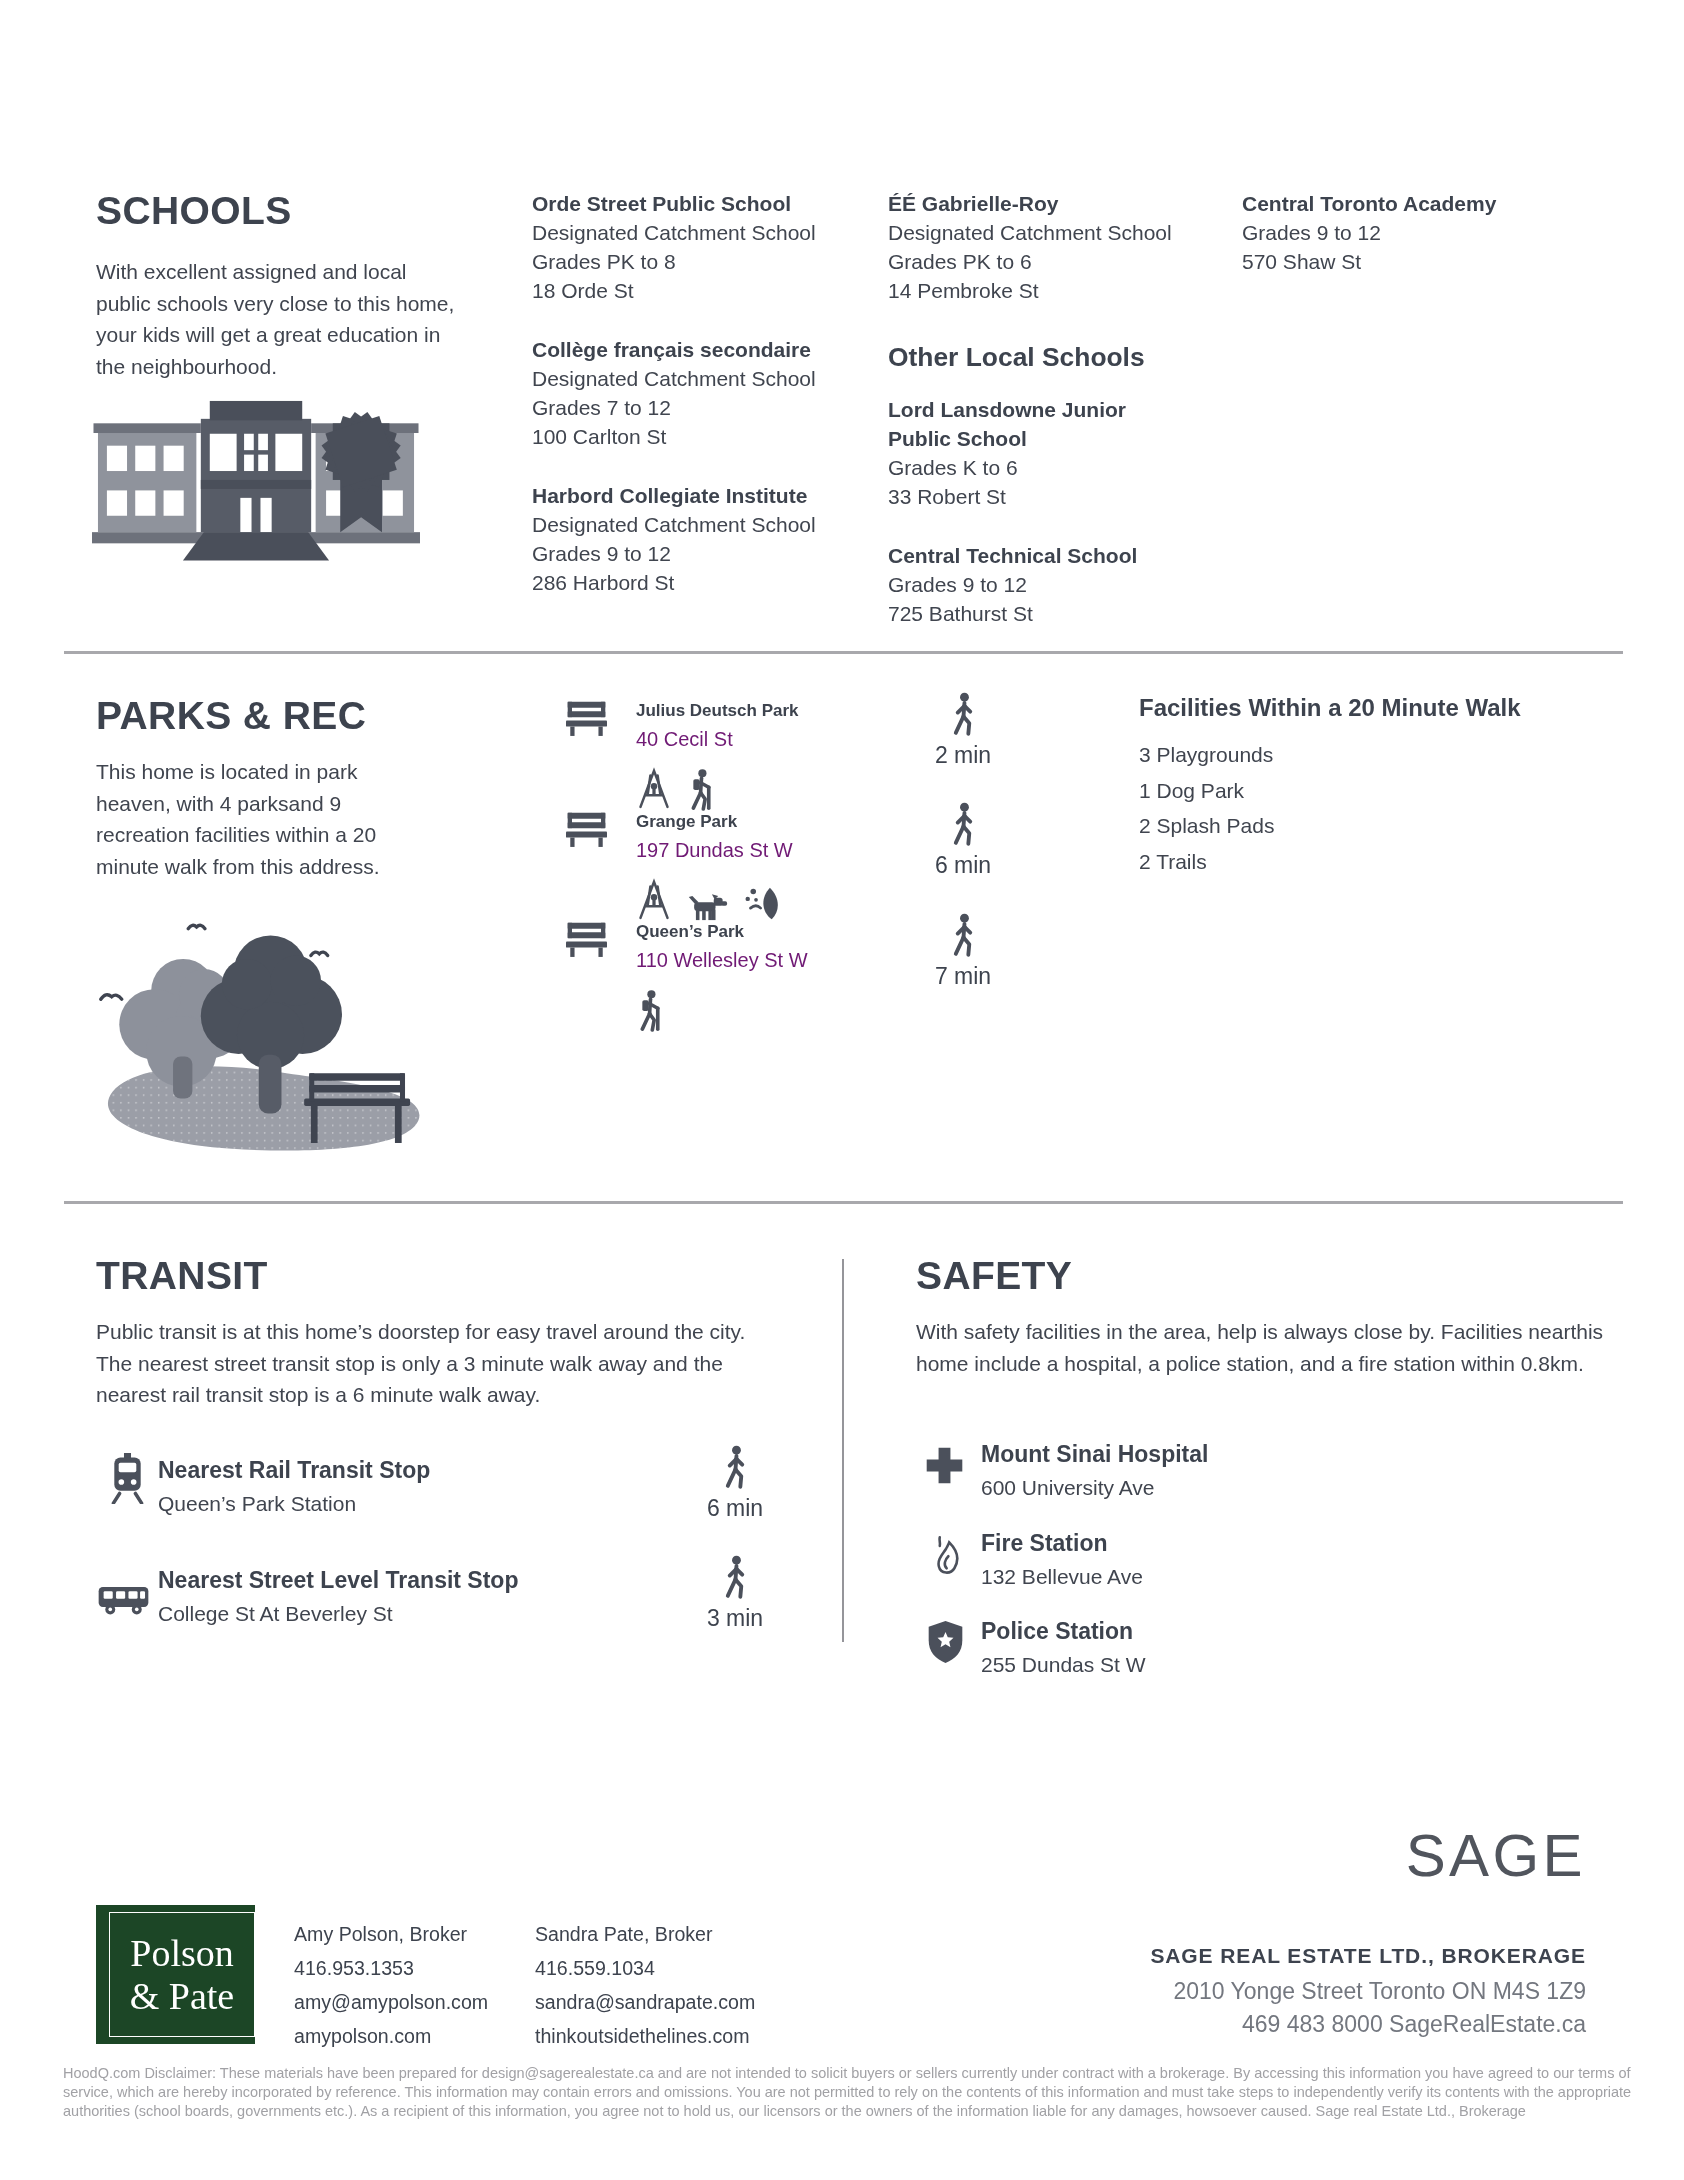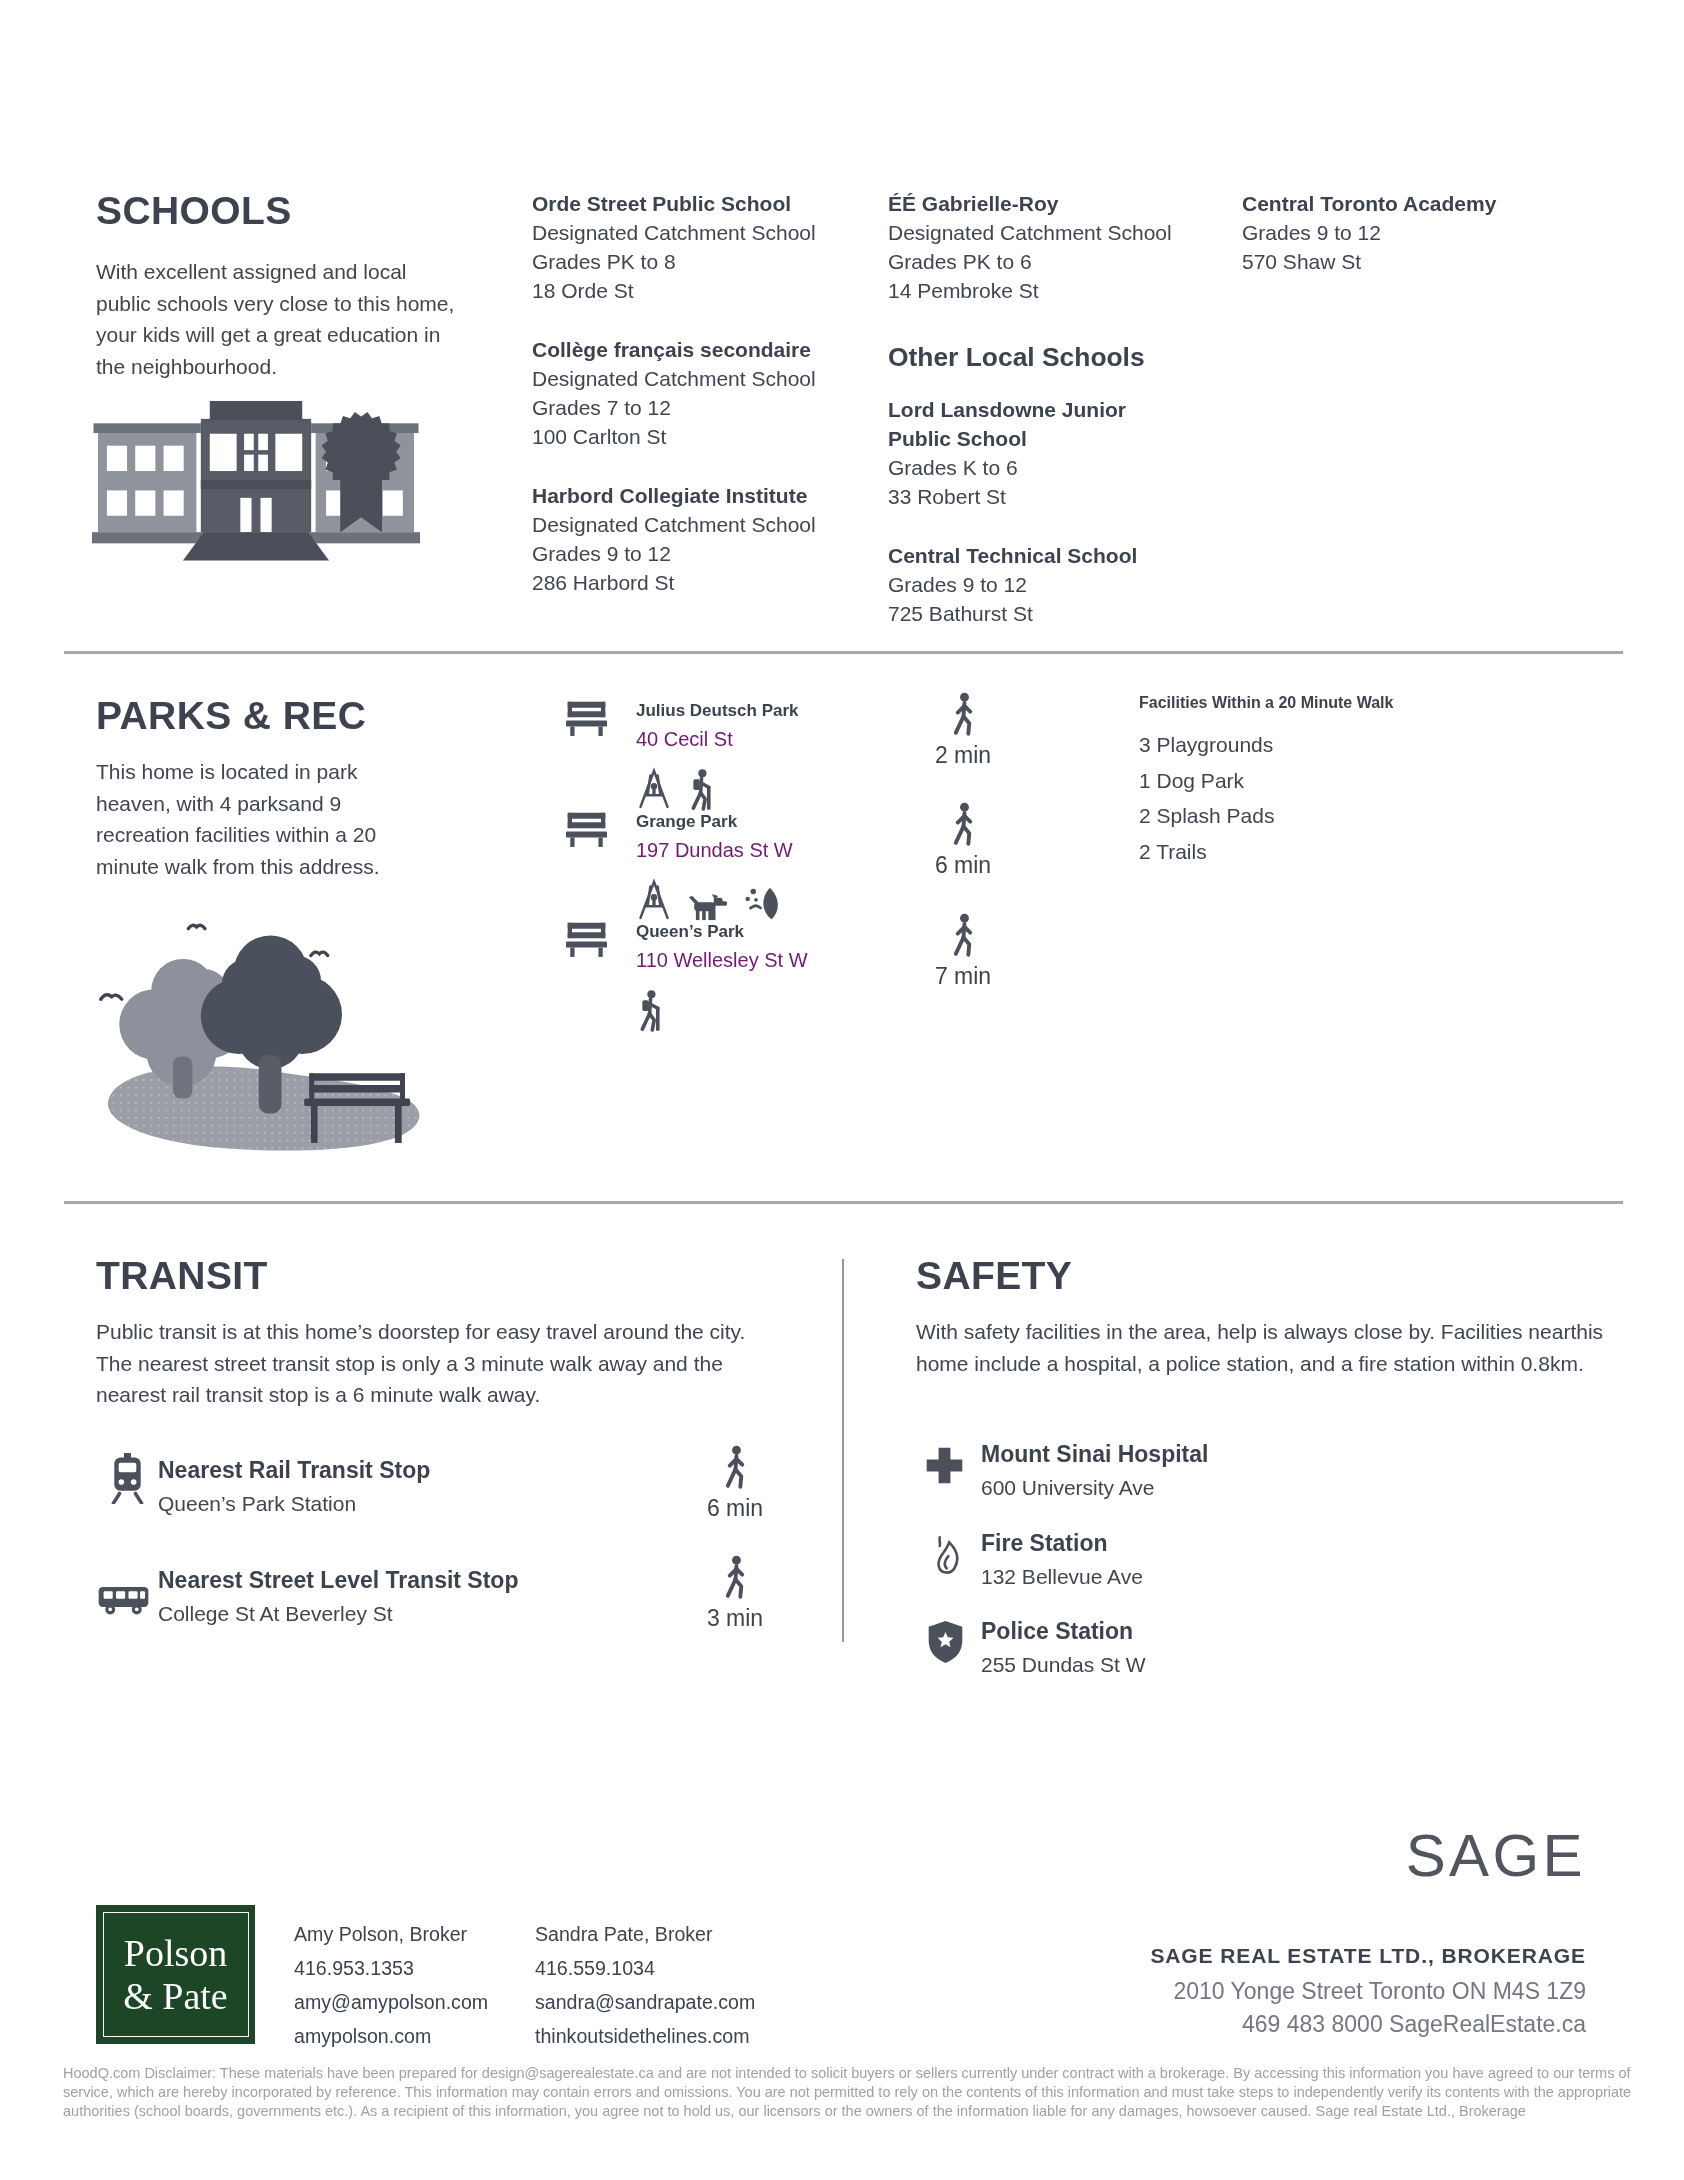--- a/index.html
+++ b/index.html
@@ -35,33 +35,33 @@
   
   .park-row { position:absolute; left:566px; width:409px; }
   .park-row .bench-wrap { position:absolute; left:0; top:3.4px; }
   .park-row .p-body { margin-left:70px; }
   .p-name { font-size:17px; font-weight:bold; color:#3d434e; line-height:28px; }
   .p-addr { font-size:20px; color:#701a75; line-height:28px; }
   .amenities { display:flex; align-items:flex-end; gap:15.3px; margin-top:10.2px; height:49px; }
   .walk-item { position:absolute; width:82px; text-align:center; }
   .walk-item .w-label { font-size:23px; color:#3d434e; margin-top:5.1px; }
   .fac-block { position:absolute; left:1139px; top:694px; width:494px; }
-  .fac-h { font-size:16px; font-weight:bold; color:#3d434e; margin-bottom:22px; }
+  .fac-h { font-size:24px; font-weight:bold; color:#3d434e; margin-bottom:22px; }
   .fac-item { font-size:21px; color:#40454f; margin-bottom:14.5px; line-height:21px; }
 
   
   .stop-title { font-size:23px; font-weight:bold; color:#3d434e; }
   .stop-detail { font-size:21px; color:#40454f; margin-top:7.7px; }
   .safe-title { font-size:23px; font-weight:bold; color:#3d434e; }
   .safe-detail { font-size:21px; color:#40454f; margin-top:7.7px; }
 
   
   .logo-box {
     position:absolute; left:96px; top:1905px; width:159px; height:139px;
-    background:#1c4626; display:flex; align-items:center; justify-content:center;
+    background:#1c4626; display:flex; align-items:center; justify-content:flex-end;
   }
   .logo-inner {
     width:146px; height:125px; border:1.7px solid #ffffff;
     display:flex; flex-direction:column; align-items:center; justify-content:center;
     font-family:"Liberation Serif", serif; color:#ffffff; font-size:38px; line-height:1.12;
   }
   .broker-col { position:absolute; top:1917px; }
   .broker-col div { font-size:19.6px; line-height:34px; color:#3d434e; }
   .sage-logo {
     position:absolute; right:99px; top:1821px; font-size:60px; font-weight:300;

